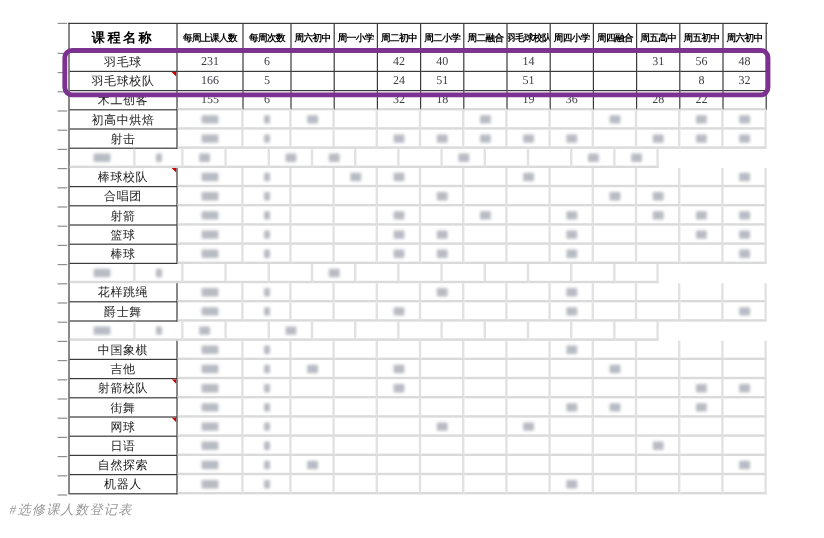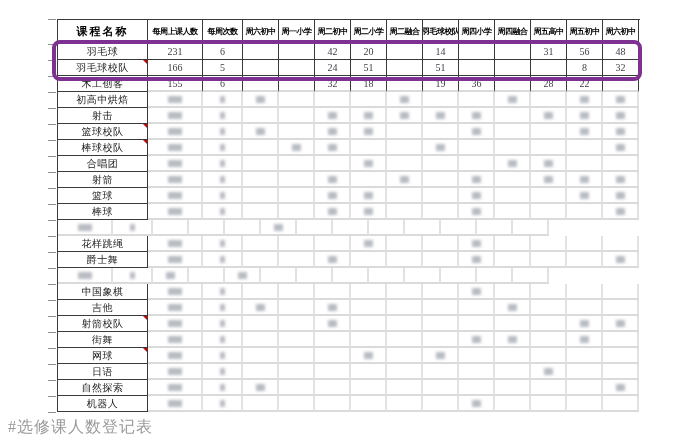--- a/index.html
+++ b/index.html
@@ -44,21 +44,21 @@
     position:absolute;top:0;right:0;width:0;height:0;
     border-top:4px solid var(--comment);border-left:4px solid transparent;
   }
   #hl{
     position:absolute;left:52px;top:40px;width:590px;height:41px;
     border:4px solid var(--hl);border-radius:8px;box-sizing:border-box;
     pointer-events:none;
   }
   #caption{
     position:absolute;left:8px;top:417px;
-    font-size:16px;color:var(--caption);letter-spacing:1px;
+    font-style:italic;font-size:11px;color:var(--caption);letter-spacing:1px;
   }
   .stub{position:absolute;left:48px;width:8px;height:1px;background:#8f8f8f;}
 </style>
 </head>
 <body>
 
 <div id="root" style="--hl: #7d3190; --grid-dark: #3a3a3a; --grid-light: #dadada; --smudge: #a6aab4; --comment: #cc0000; --caption: #9a9a9a; --numtxt: #3d3d46;">
   <div id="stubs">
       <div class="stub" style="top: 19px;"></div>
       <div class="stub" style="top: 44px;"></div>
@@ -103,21 +103,21 @@
         <div class="cell c-day">周五初中</div>
         <div class="cell c-day">周六初中</div>
       </div>
       <div class="trow sharp-row">
         <div class="cell c-name name-cell">羽毛球</div>
         <div class="cell num c-big">231</div>
         <div class="cell num c-mid">6</div>
         <div class="cell num c-day"></div>
         <div class="cell num c-day"></div>
         <div class="cell num c-day">42</div>
-        <div class="cell num c-day">20</div>
+        <div class="cell num c-day">40</div>
         <div class="cell num c-day"></div>
         <div class="cell num c-day">14</div>
         <div class="cell num c-day"></div>
         <div class="cell num c-day"></div>
         <div class="cell num c-day">31</div>
         <div class="cell num c-day">56</div>
         <div class="cell num c-day">48</div>
       </div>
       <div class="trow sharp-row">
         <div class="cell c-name name-cell">羽毛球校队<div class="comment-tri"></div></div>
@@ -211,21 +211,20 @@
           <div class="smudge wd"></div>
         </div>
         <div class="cell num c-day">
           <div class="smudge wd"></div>
         </div>
         <div class="cell num c-day">
           <div class="smudge wd"></div>
         </div>
       </div>
       <div class="trow blur-row">
-        <div class="cell c-name name-cell">篮球校队<div class="comment-tri"></div></div>
         <div class="cell num c-big">
           <div class="smudge w0"></div>
         </div>
         <div class="cell num c-mid">
           <div class="smudge w1"></div>
         </div>
         <div class="cell num c-day">
           <div class="smudge wd"></div>
         </div>
         <div class="cell num c-day"></div>

